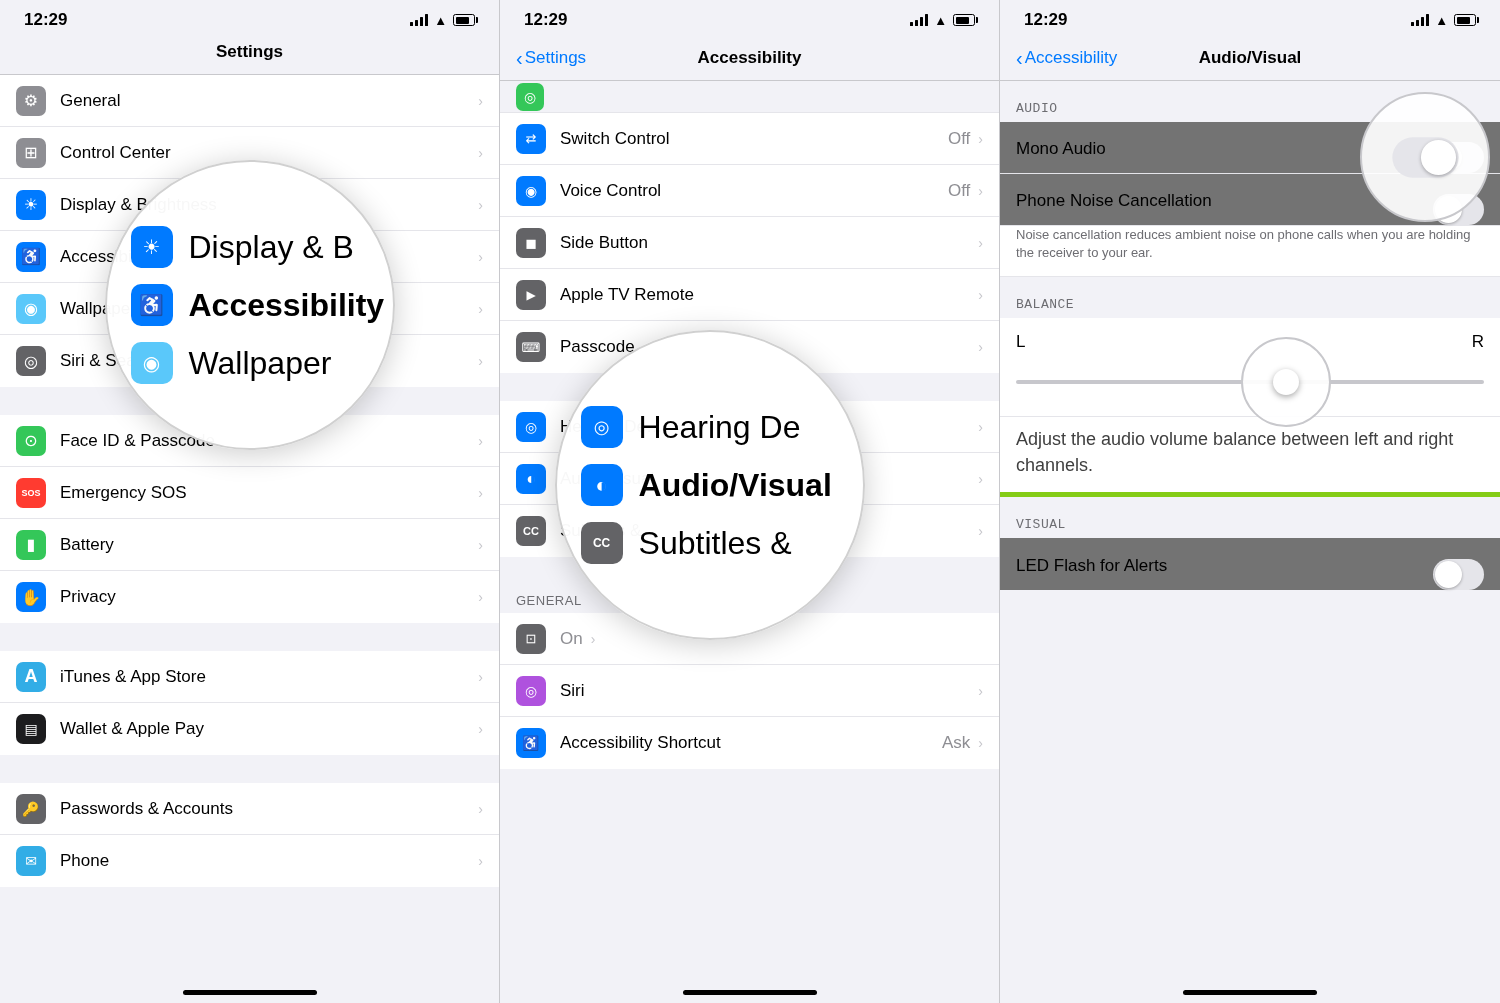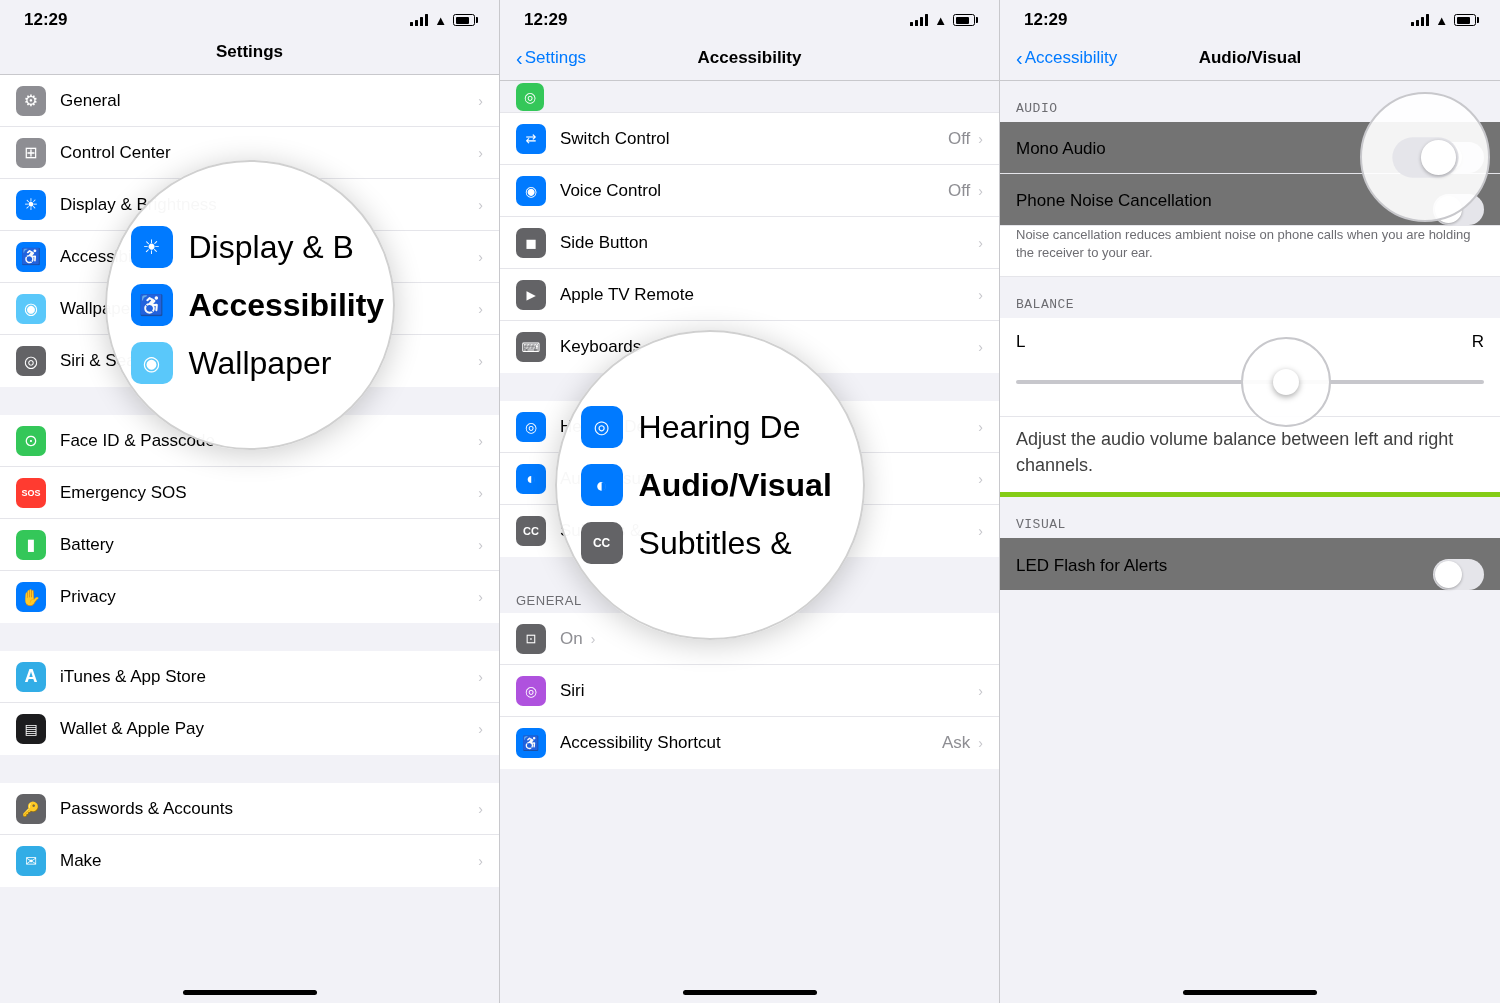--- a/index.html
+++ b/index.html
@@ -474,21 +474,21 @@
     </div>
     <div class="section-separator"></div>
     <div class="section-group">
       <div class="list-item">
         <div class="list-item-icon" style="background:#636366; font-size:14px;">🔑</div>
         <span class="list-item-label">Passwords &amp; Accounts</span>
         <span class="list-item-chevron">›</span>
       </div>
       <div class="list-item">
         <div class="list-item-icon" style="background:#32ade6; font-size:14px;">✉</div>
-        <span class="list-item-label">Make</span>
+        <span class="list-item-label">Phone</span>
         <span class="list-item-chevron">›</span>
       </div>
     </div>
   </div>
   <div class="home-indicator"></div>
 
   <div class="magnify-circle" style="position:absolute; left:50%; top:160px; transform:translateX(-50%); width:290px; height:290px;">
     <div class="magnify-content">
       <div class="magnify-item">
         <div class="magnify-icon" style="background:#007aff; font-size:20px;">☀</div>
@@ -556,21 +556,21 @@
         <span class="list-item-label">Side Button</span>
         <span class="list-item-chevron">›</span>
       </div>
       <div class="list-item">
         <div class="list-item-icon" style="background:#636366; font-size:12px;">▶</div>
         <span class="list-item-label">Apple TV Remote</span>
         <span class="list-item-chevron">›</span>
       </div>
       <div class="list-item">
         <div class="list-item-icon" style="background:#636366; font-size:13px;">⌨</div>
-        <span class="list-item-label">Keyboards</span>
+        <span class="list-item-label">Passcode</span>
         <span class="list-item-chevron">›</span>
       </div>
     </div>
     <div class="section-separator"></div>
     <div class="section-group">
       <div class="list-item">
         <div class="list-item-icon" style="background:#007aff; font-size:14px;">◎</div>
         <span class="list-item-label">Hearing De…</span>
         <span class="list-item-chevron">›</span>
       </div>

